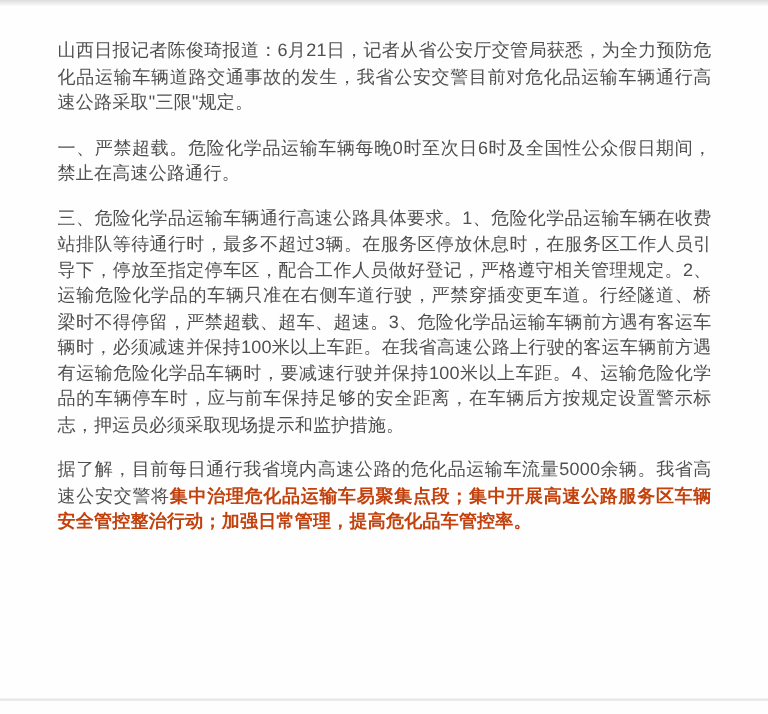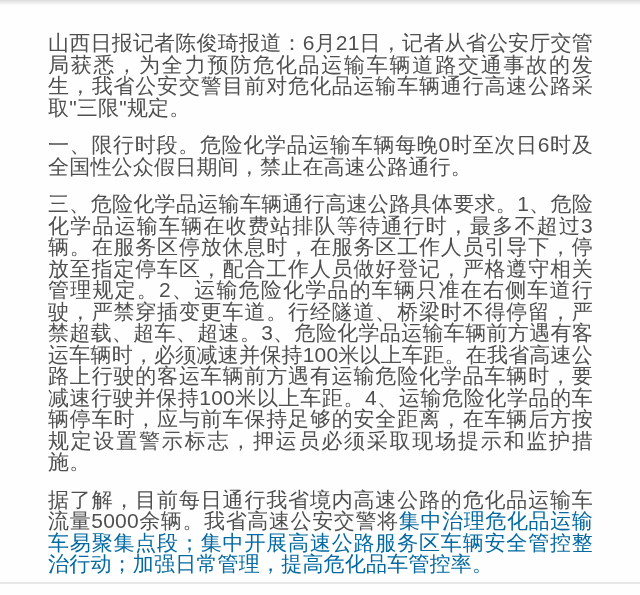--- a/index.html
+++ b/index.html
@@ -36,46 +36,46 @@
   .content {
     position: absolute;
     top: 0; left: 0;
     box-sizing: border-box;
     width: 640px;
     padding: 32px 46px 0 48px;
   }
   .content p {
     margin: 0 0 16px 0;
     width: 545px;
-    font-size: 21px;
+    font-size: 15px;
     line-height: 21.5px;
     letter-spacing: 0.2px;
     color: #4f4f4f;
     text-align: justify;
     text-justify: inter-ideograph;
     word-break: break-all;
   }
   .content p span.bold {
-    font-weight: normal;
-    color: #0369a1;
+    font-weight: bold;
+    color: #c2410c;
   }
 </style>
 </head>
 <body>
 
 <div class="page">
   <div class="top-edge-shadow"></div>
 
   <div class="content">
     <p>
       <span>山西日报记者陈俊琦报道：6月21日，记者从省公安厅交管局获悉，为全力预防危化品运输车辆道路交通事故的发生，我省公安交警目前对危化品运输车辆通行高速公路采取"三限"规定。</span>
     </p>
 
     <p>
-      <span>一、限行时段。危险化学品运输车辆每晚0时至次日6时及全国性公众假日期间，禁止在高速公路通行。</span>
+      <span>一、严禁超载。危险化学品运输车辆每晚0时至次日6时及全国性公众假日期间，禁止在高速公路通行。</span>
     </p>
 
 
     <p>
       <span>三、危险化学品运输车辆通行高速公路具体要求。1、危险化学品运输车辆在收费站排队等待通行时，最多不超过3辆。在服务区停放休息时，在服务区工作人员引导下，停放至指定停车区，配合工作人员做好登记，严格遵守相关管理规定。2、运输危险化学品的车辆只准在右侧车道行驶，严禁穿插变更车道。行经隧道、桥梁时不得停留，严禁超载、超车、超速。3、危险化学品运输车辆前方遇有客运车辆时，必须减速并保持100米以上车距。在我省高速公路上行驶的客运车辆前方遇有运输危险化学品车辆时，要减速行驶并保持100米以上车距。4、运输危险化学品的车辆停车时，应与前车保持足够的安全距离，在车辆后方按规定设置警示标志，押运员必须采取现场提示和监护措施。</span>
     </p>
 
     <p>
       <span>据了解，目前每日通行我省境内高速公路的危化品运输车流量5000余辆。我省高速公安交警将</span><span class="bold">集中治理危化品运输车易聚集点段；集中开展高速公路服务区车辆安全管控整治行动；加强日常管理，提高危化品车管控率。</span>
     </p>

